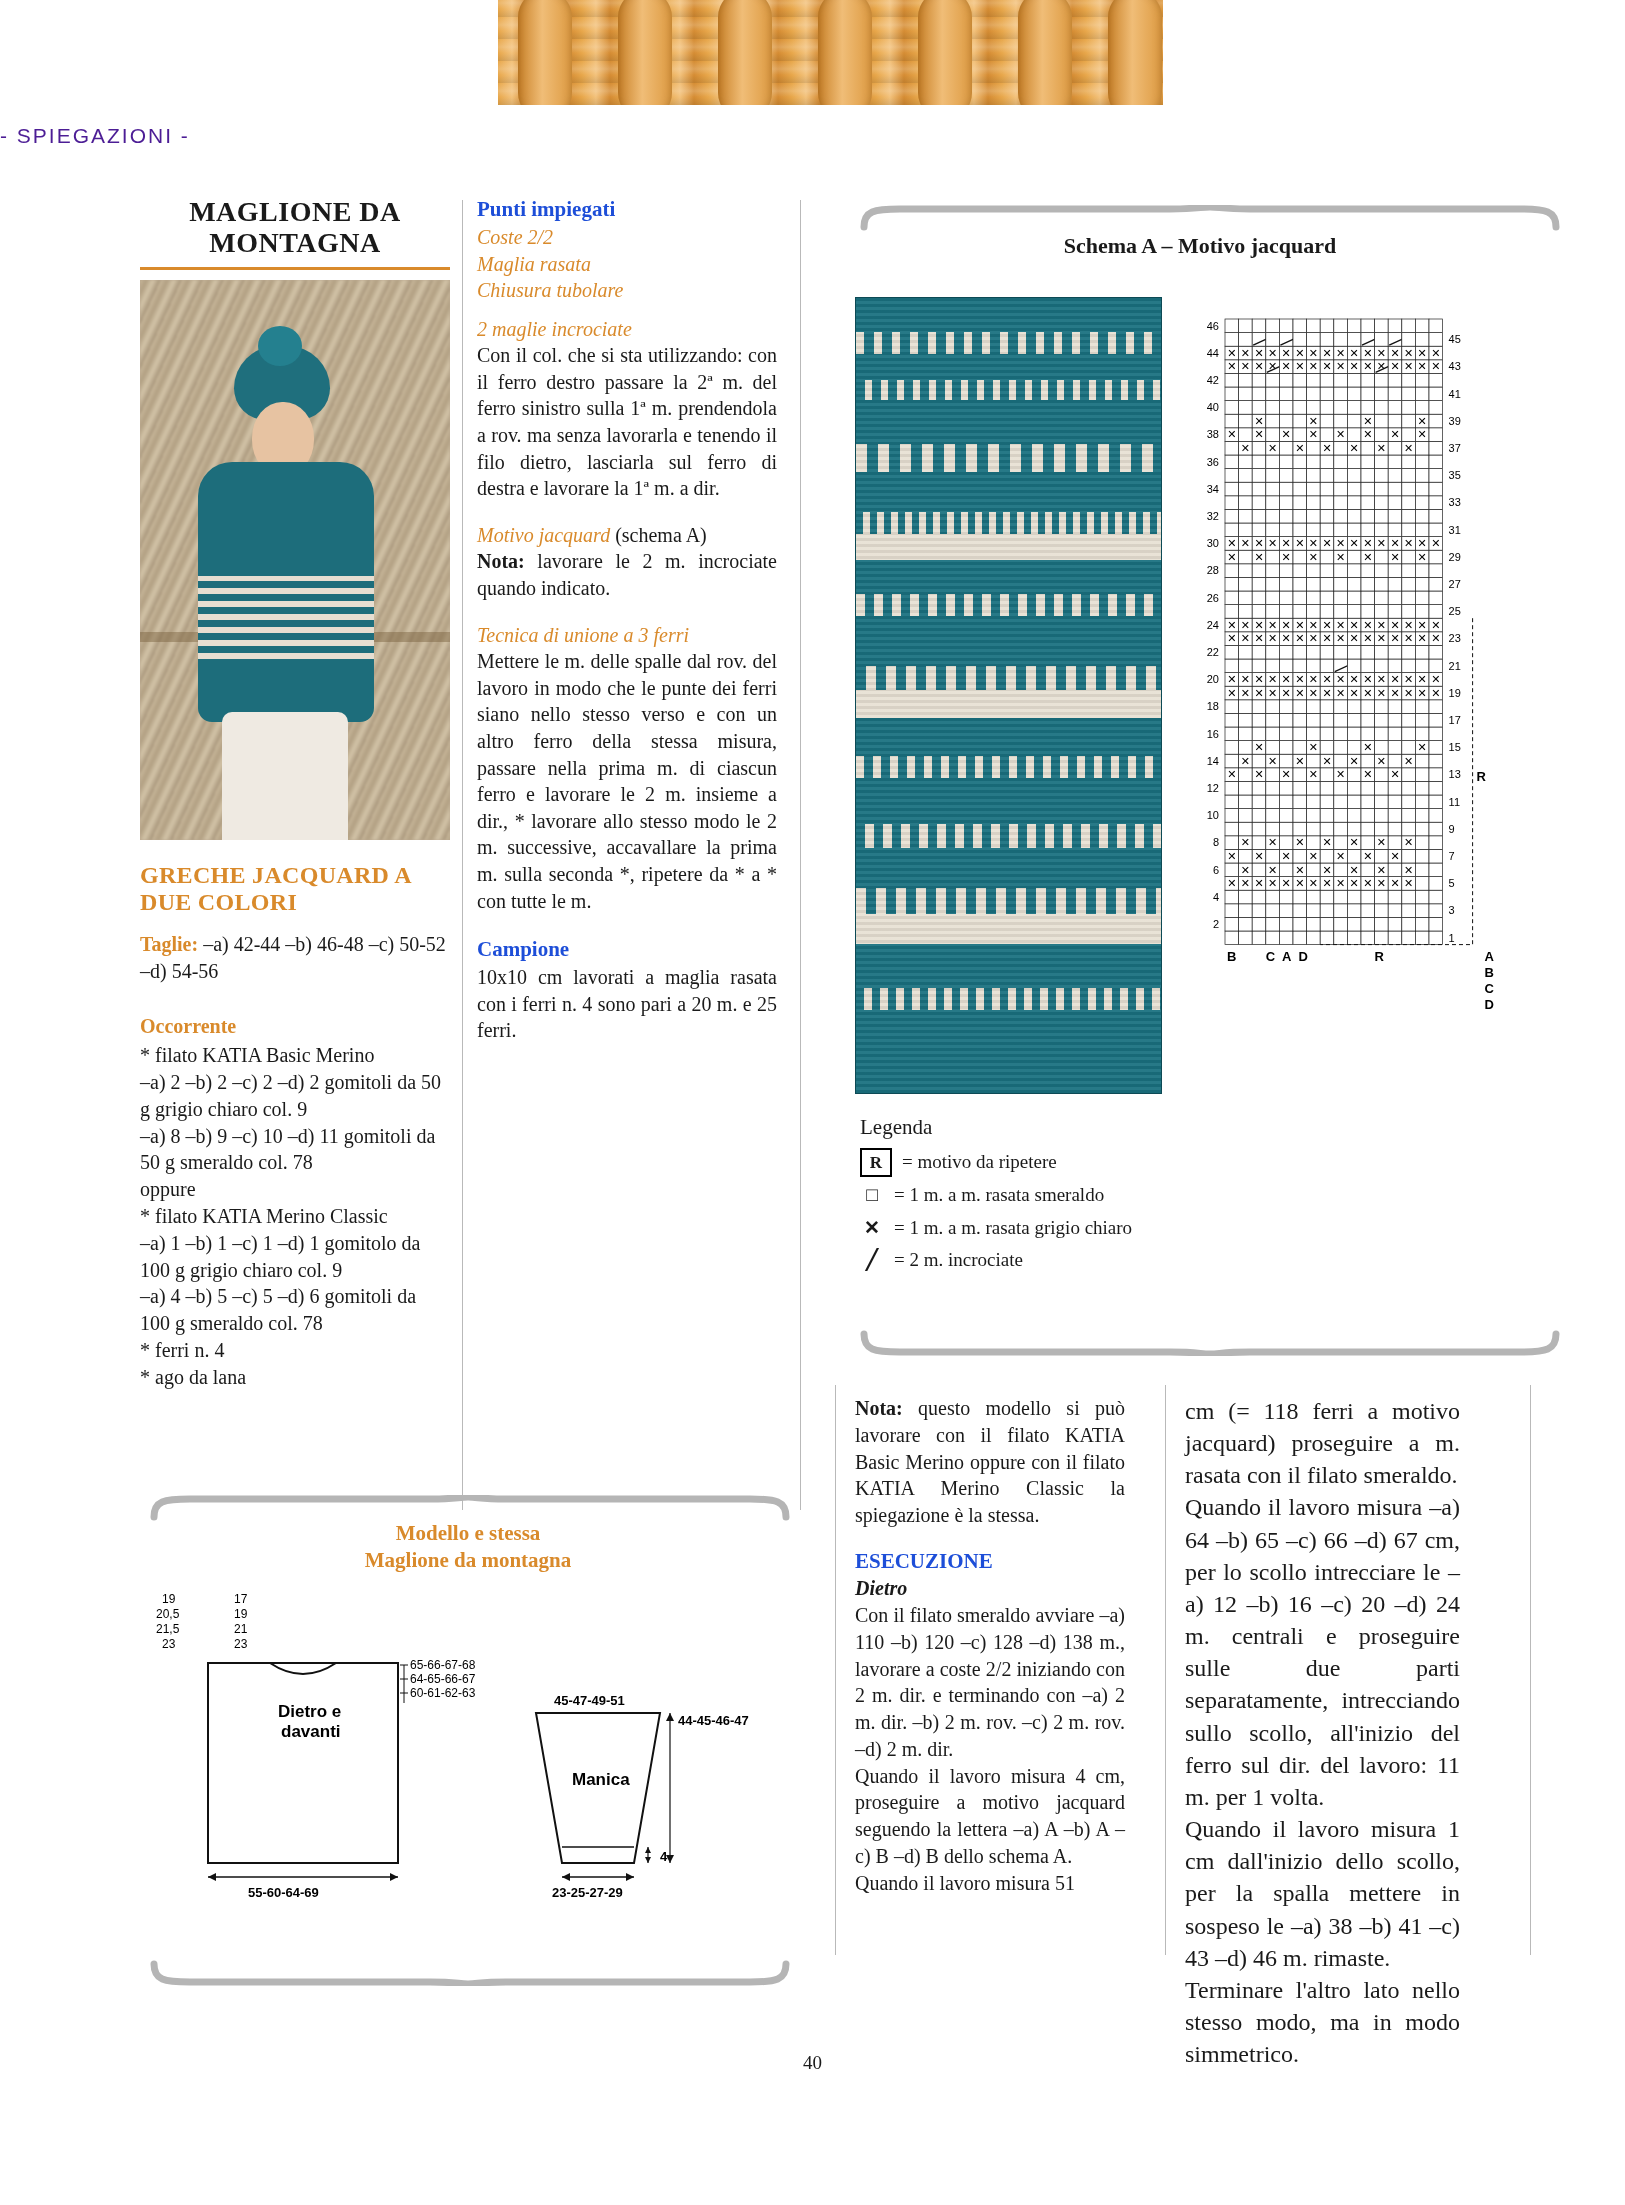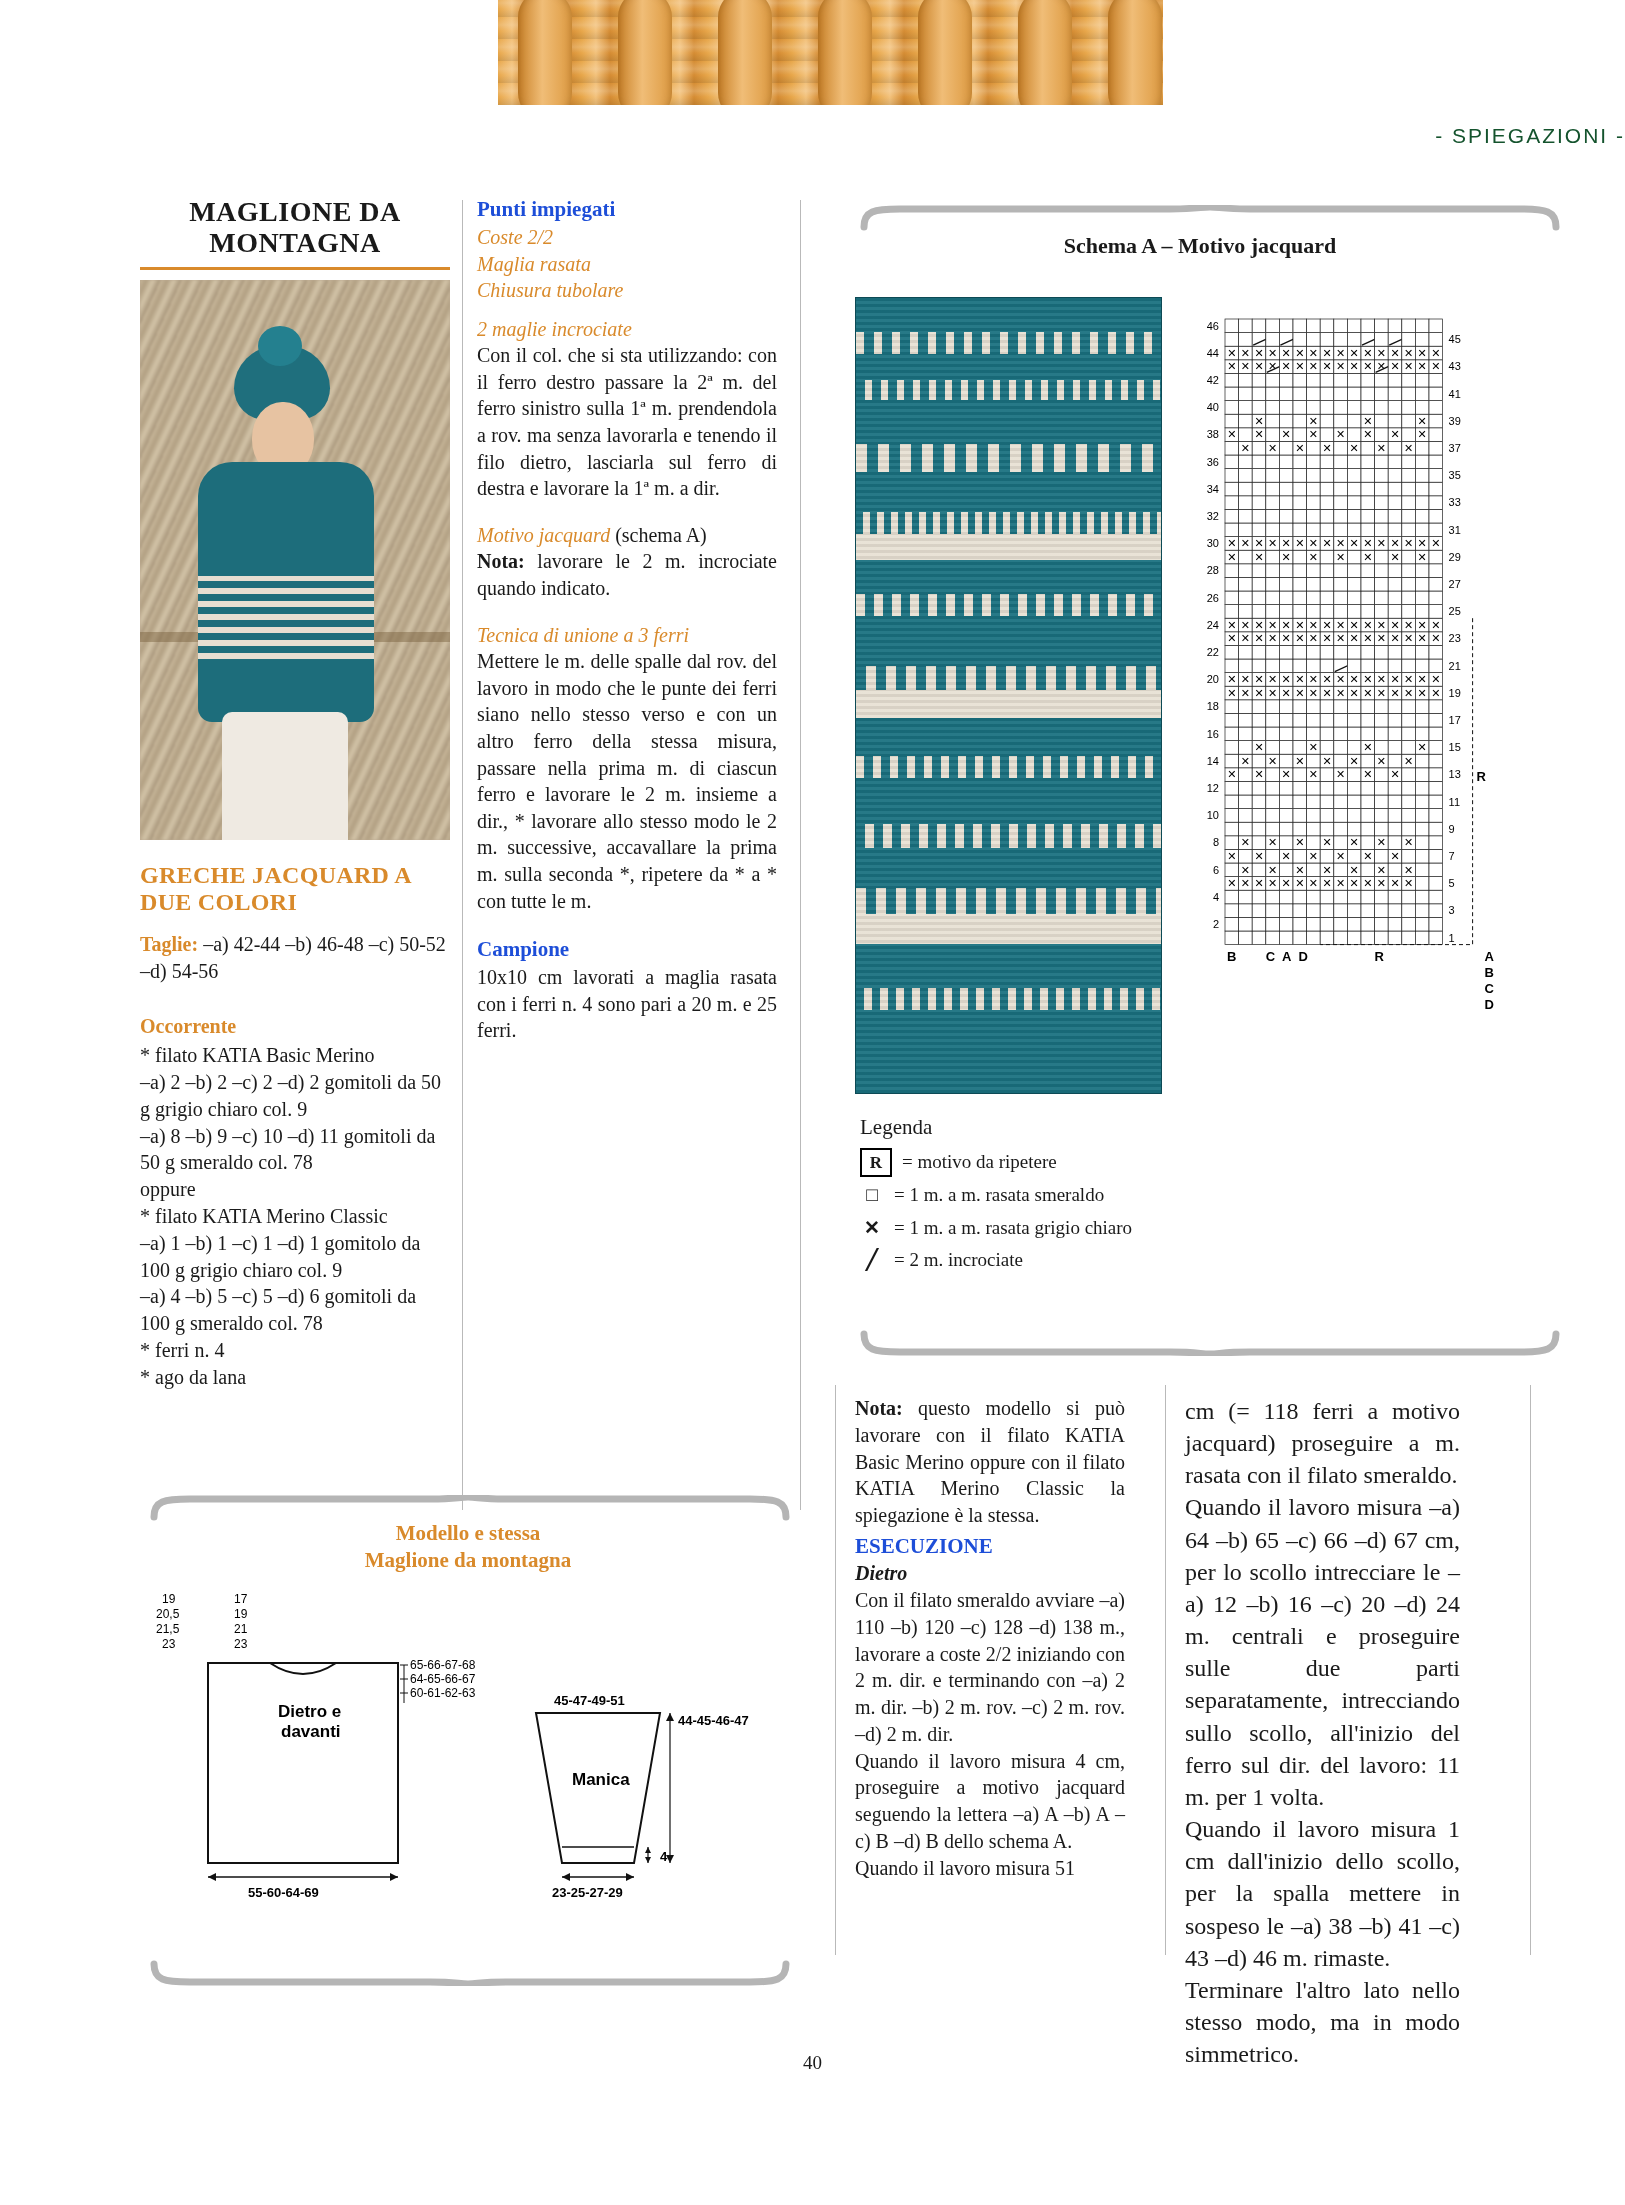--- a/index.html
+++ b/index.html
@@ -14,22 +14,22 @@
   .top-strip{position:absolute;left:498px;top:0;width:665px;height:105px;overflow:hidden;}
   .knit-bg{position:absolute;inset:0;background:
      repeating-linear-gradient(90deg,#e8a74a 0px,#f3c27c 14px,#d58c33 28px,#e8a74a 42px),
      linear-gradient(180deg,#e6a44a,#d8913a);}
   .knit-bg::after{content:"";position:absolute;inset:0;
      background:repeating-linear-gradient(0deg,rgba(0,0,0,.10) 0px,rgba(0,0,0,0) 8px,rgba(255,255,255,.18) 14px,rgba(0,0,0,0) 22px);}
   .cable{position:absolute;top:-10px;width:54px;height:130px;border-radius:30px;
      background:linear-gradient(90deg,#c98128,#f0bd77 45%,#dd9a41);box-shadow:inset 0 0 8px rgba(90,50,5,.35);}
 
   
-  .spiegazioni{position:absolute;top:124px;left:0;width:100%;text-align:right;
-     font-family:"Liberation Sans",sans-serif;font-size:21px;letter-spacing:2px;color:#14532d;}
+  .spiegazioni{position:absolute;top:124px;left:0;width:100%;text-align:left;
+     font-family:"Liberation Sans",sans-serif;font-size:21px;letter-spacing:2px;color:#4c1d95;}
 
   
   .vrule{position:absolute;width:1px;background:#b9b9b9;}
 
   
   .col-left{position:absolute;left:140px;top:196px;width:310px;}
   .title-main{font-family:"Liberation Serif",serif;font-weight:bold;font-size:28px;
      line-height:1.12;text-align:center;letter-spacing:.5px;}
   .title-rule{width:100%;height:3px;background:#d98a2b;margin:8px 0 10px;}
   .photo{width:310px;height:560px;position:relative;overflow:hidden;background:#b9a88f;}
@@ -1229,21 +1229,21 @@
   <div class="brace" style="left:860px;top:1330px;width:700px;">
     <svg width="700" height="26" viewBox="0 0 700 26">
       <path d="M4,4 C4,20 14,22 40,22 L310,22 C338,22 340,24 350,24 C360,24 362,22 390,22 L660,22 C686,22 696,20 696,4" fill="none" stroke="#b5b5b5" stroke-width="7" stroke-linecap="round"></path>
     </svg>
   </div>
 
   <div class="col3">
     <div class="just">
       <b>Nota:</b><span> questo modello si può lavorare con il filato KATIA Basic Merino oppure con il filato KATIA Merino Classic la spiegazione è la stessa.</span>
     </div>
-    <div class="h-or" style="margin-top:3px">ESECUZIONE</div>
+    <div class="h-or" style="margin-top:18px">ESECUZIONE</div>
     <div style="font-weight:bold;font-style:italic">Dietro</div>
     <div class="just" style="white-space:pre-line">Con il filato smeraldo avviare –a) 110 –b) 120 –c) 128 –d) 138 m., lavorare a coste 2/2 iniziando con 2 m. dir. e terminando con –a) 2 m. dir. –b) 2 m. rov. –c) 2 m. rov. –d) 2 m. dir.
 Quando il lavoro misura 4 cm, proseguire a motivo jacquard seguendo la lettera –a) A –b) A –c) B –d) B dello schema A.
 Quando il lavoro misura 51</div>
   </div>
 
   <div class="col4">
     <div style="white-space:pre-line">cm (= 118 ferri a motivo jacquard) proseguire a m. rasata con il filato smeraldo.
 Quando il lavoro misura –a) 64 –b) 65 –c) 66 –d) 67 cm, per lo scollo intrecciare le –a) 12 –b) 16 –c) 20 –d) 24 m. centrali e proseguire sulle due parti separatamente, intrecciando sullo scollo, all'inizio del ferro sul dir. del lavoro: 11 m. per 1 volta.
 Quando il lavoro misura 1 cm dall'inizio dello scollo, per la spalla mettere in sospeso le –a) 38 –b) 41 –c) 43 –d) 46 m. rimaste.

